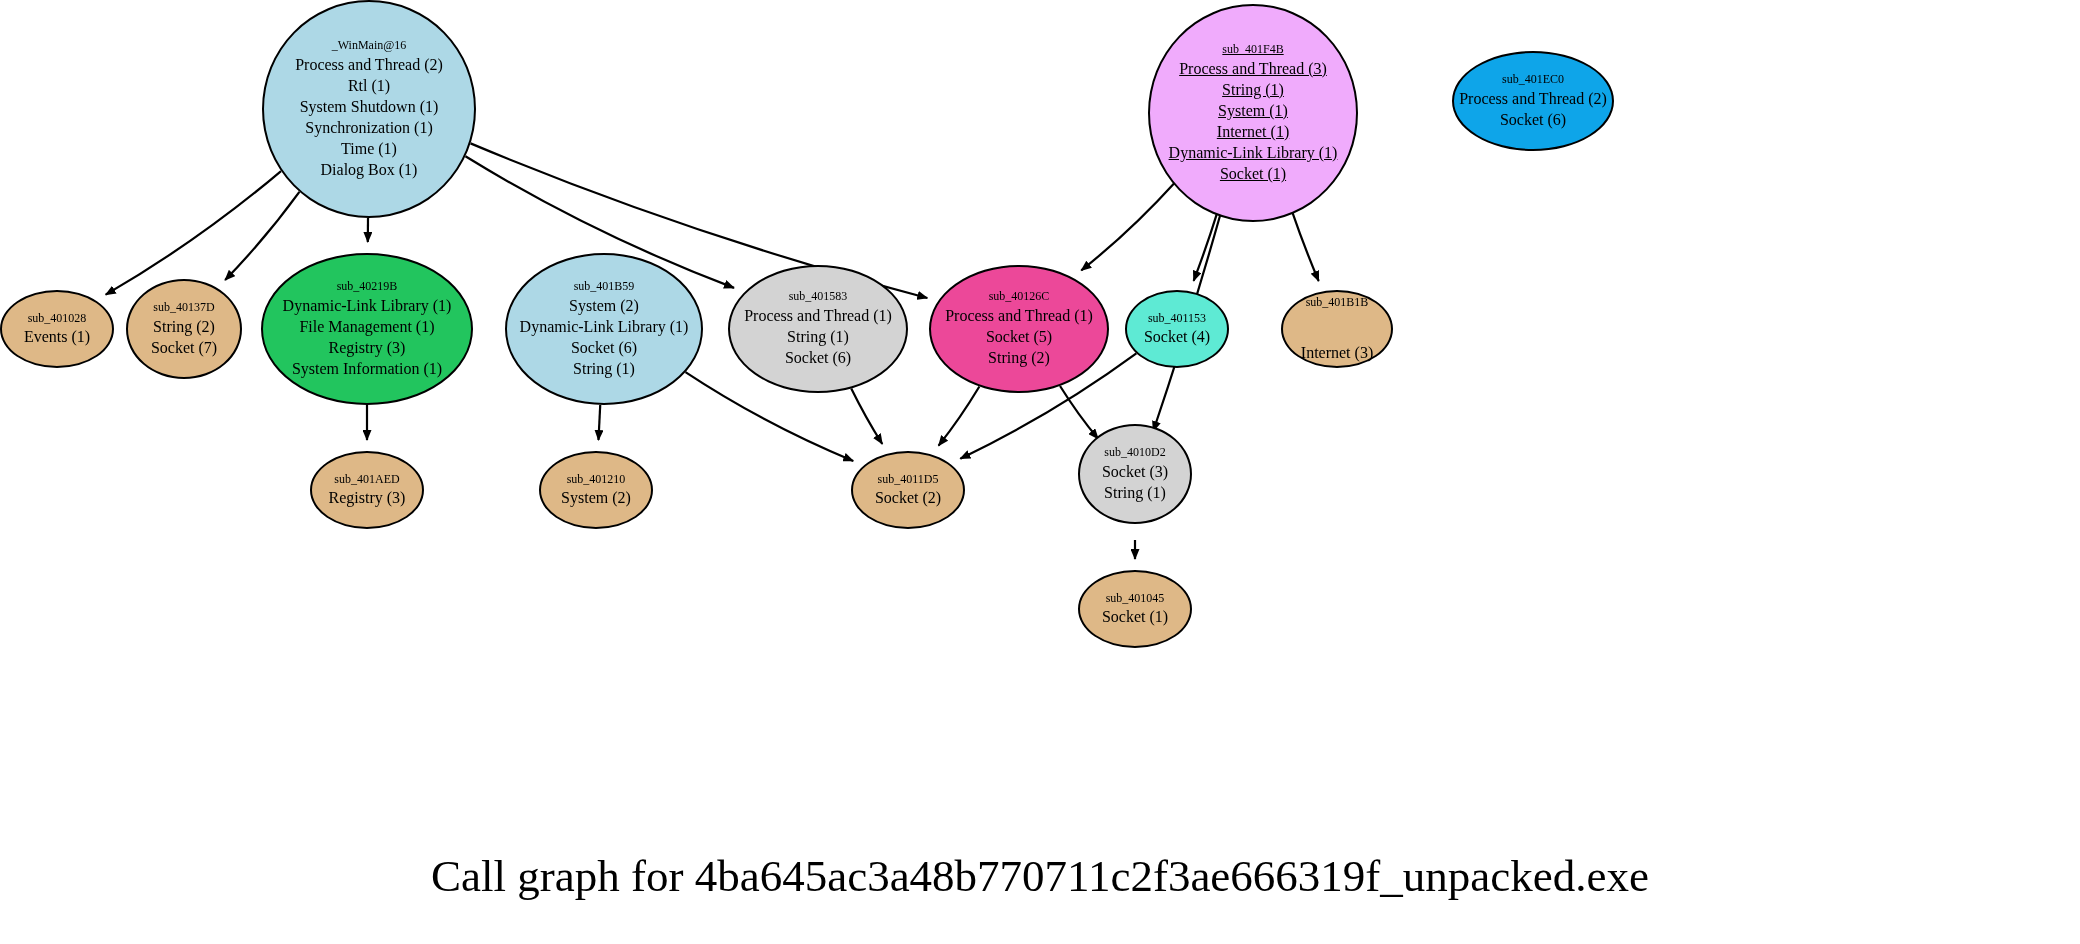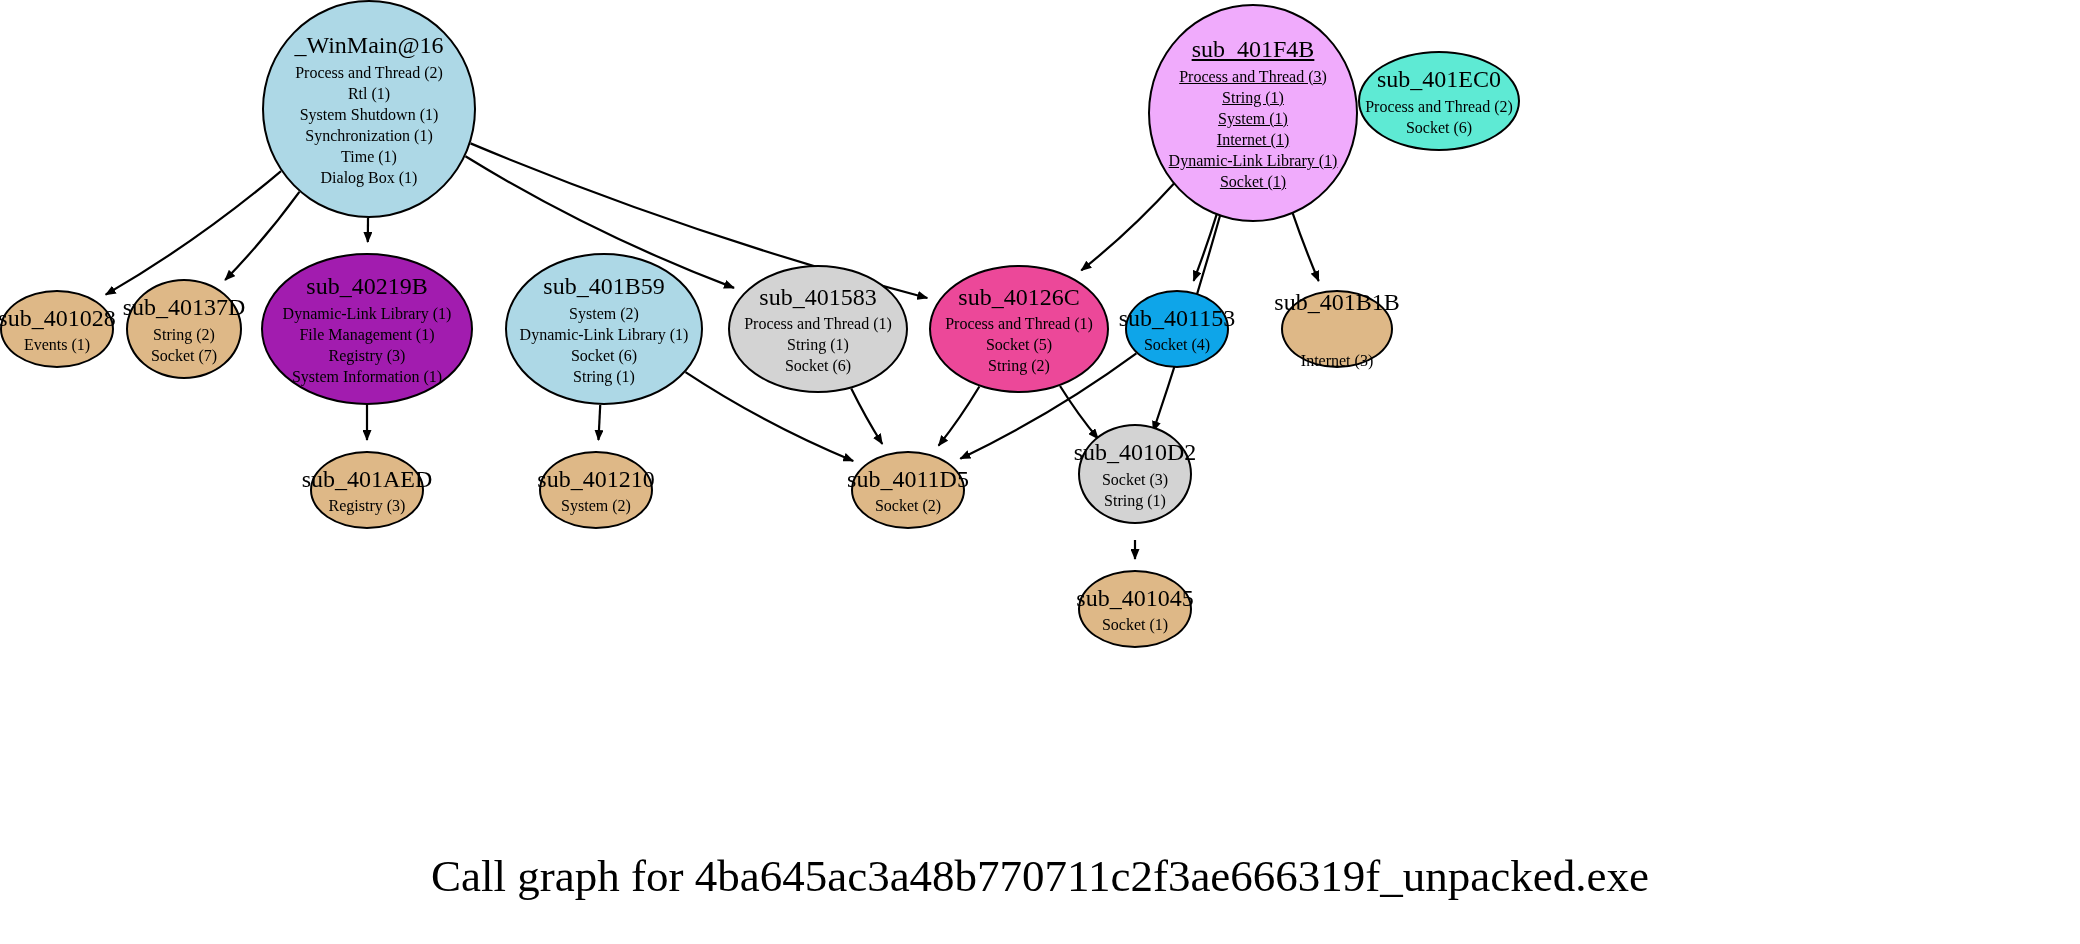--- a/index.html
+++ b/index.html
@@ -3,21 +3,21 @@
 <meta charset="utf-8">
 <style>
   html,body{margin:0;padding:0;background:#ffffff;}
   #stage{position:relative;width:2080px;height:944px;background:#ffffff;
          font-family:"Liberation Serif","DejaVu Serif",serif;overflow:hidden;}
   #edges{position:absolute;left:0;top:0;width:2080px;height:944px;}
   .node{position:absolute;display:flex;flex-direction:column;align-items:center;
         justify-content:center;box-sizing:border-box;border:2.2px solid #000000;
         border-radius:50%;text-align:center;color:#000000;}
   .node .nline{line-height:1.32;white-space:nowrap;}
-  .node .nname{font-size:24px;}
+  .node .nname{font-size:12px;}
   .node .napi{font-size:16px;}
   #graph-title{position:absolute;left:0;width:2080px;text-align:center;
         font-size:45px;color:#000;white-space:nowrap;}
 </style>
 </head>
 <body>
 
 <div id="stage">
 
   <svg id="edges" viewBox="0 0 2080 944" xmlns="http://www.w3.org/2000/svg">
@@ -59,35 +59,35 @@
       </div>
       <div class="node" style="left: 1148px; top: 4px; width: 210px; height: 218px; background: #f0abfc; text-decoration: underline;">
         <div class="nline nname">sub_401F4B</div>
         <div class="nline napi">Process and Thread (3)</div>
         <div class="nline napi">String (1)</div>
         <div class="nline napi">System (1)</div>
         <div class="nline napi">Internet (1)</div>
         <div class="nline napi">Dynamic-Link Library (1)</div>
         <div class="nline napi">Socket (1)</div>
       </div>
-      <div class="node" style="left: 1358px; top: 51px; width: 162px; height: 100px; background: #5eead4; align-items: center;">
+      <div class="node" style="left: 1452px; top: 51px; width: 162px; height: 100px; background: #0ea5e9; align-items: center;">
         <div class="nline nname">sub_401EC0</div>
         <div class="nline napi">Process and Thread (2)</div>
         <div class="nline napi">Socket (6)</div>
       </div>
       <div class="node" style="left: 0px; top: 290px; width: 114px; height: 78px; background: rgb(222, 184, 135);">
         <div class="nline nname">sub_401028</div>
         <div class="nline napi">Events (1)</div>
       </div>
       <div class="node" style="left: 126px; top: 279px; width: 116px; height: 100px; background: rgb(222, 184, 135);">
         <div class="nline nname">sub_40137D</div>
         <div class="nline napi">String (2)</div>
         <div class="nline napi">Socket (7)</div>
       </div>
-      <div class="node" style="left: 261px; top: 253px; width: 212px; height: 152px; background: #a21caf;">
+      <div class="node" style="left: 261px; top: 253px; width: 212px; height: 152px; background: #22c55e;">
         <div class="nline nname">sub_40219B</div>
         <div class="nline napi">Dynamic-Link Library (1)</div>
         <div class="nline napi">File Management (1)</div>
         <div class="nline napi">Registry (3)</div>
         <div class="nline napi">System Information (1)</div>
       </div>
       <div class="node" style="left: 505px; top: 253px; width: 198px; height: 152px; background: rgb(173, 216, 230);">
         <div class="nline nname">sub_401B59</div>
         <div class="nline napi">System (2)</div>
         <div class="nline napi">Dynamic-Link Library (1)</div>
@@ -99,21 +99,21 @@
         <div class="nline napi">Process and Thread (1)</div>
         <div class="nline napi">String (1)</div>
         <div class="nline napi">Socket (6)</div>
       </div>
       <div class="node" style="left: 929px; top: 265px; width: 180px; height: 128px; background: #ec4899;">
         <div class="nline nname">sub_40126C</div>
         <div class="nline napi">Process and Thread (1)</div>
         <div class="nline napi">Socket (5)</div>
         <div class="nline napi">String (2)</div>
       </div>
-      <div class="node" style="left: 1125px; top: 290px; width: 104px; height: 78px; background: #0ea5e9;">
+      <div class="node" style="left: 1125px; top: 290px; width: 104px; height: 78px; background: #5eead4;">
         <div class="nline nname">sub_401153</div>
         <div class="nline napi">Socket (4)</div>
       </div>
       <div class="node" style="left: 1281px; top: 290px; width: 112px; height: 78px; background: rgb(222, 184, 135); gap: 32px;">
         <div class="nline nname">sub_401B1B</div>
         <div class="nline napi">Internet (3)</div>
       </div>
       <div class="node" style="left: 310px; top: 451px; width: 114px; height: 78px; background: rgb(222, 184, 135);">
         <div class="nline nname">sub_401AED</div>
         <div class="nline napi">Registry (3)</div>

